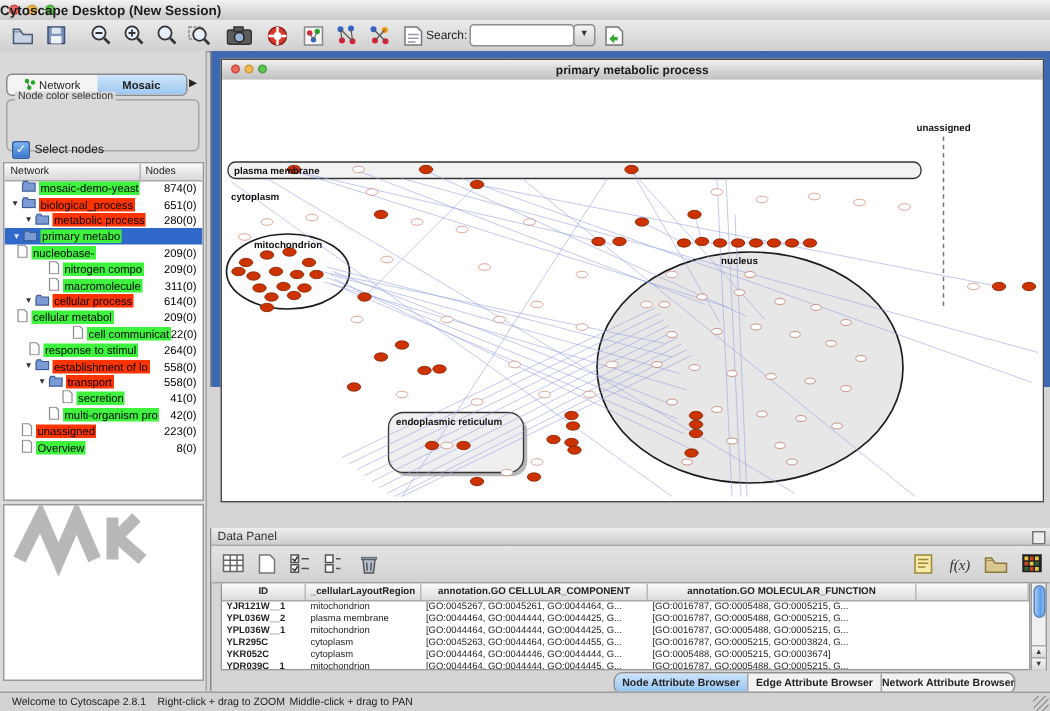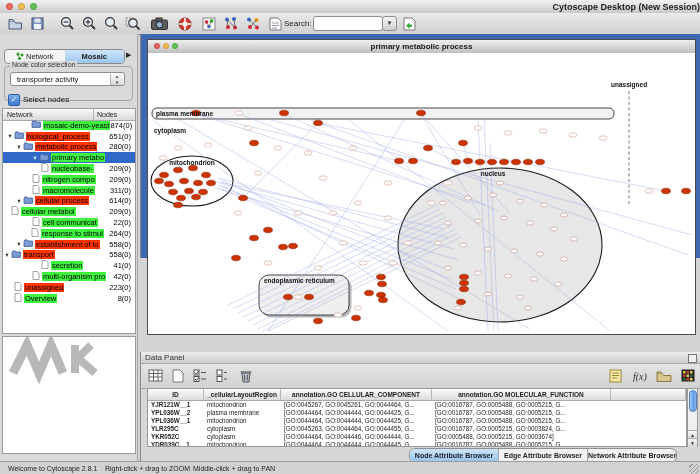--- a/index.html
+++ b/index.html
@@ -7,21 +7,21 @@
        font-family:"Liberation Sans",sans-serif;background:#d4d4d4;
        -webkit-user-select:none;}
   .abs{position:absolute;}
   
   #titlebar{left:0;top:0;width:700px;height:13px;
     background:linear-gradient(#f2f2f2,#c9c9c9);border-bottom:1px solid #7c7c7c;}
   .tl{width:7px;height:7px;border-radius:50%;top:3px;}
   #tl-close{left:6px;background:#ee6a5f;border:1px solid #c9453c;box-sizing:border-box;}
   #tl-min{left:18px;background:#f5bd4f;border:1px solid #cf9837;box-sizing:border-box;}
   #tl-max{left:30px;background:#61c554;border:1px solid #47a33c;box-sizing:border-box;}
-  #apptitle{left:0;top:2px;width:700px;text-align:right;font-size:9px;font-weight:bold;color:#1c1c1c;}
+  #apptitle{left:0;top:2px;width:563px;text-align:left;font-size:9px;font-weight:bold;color:#1c1c1c;}
   
   #toolbar{left:0;top:13px;width:700px;height:21px;
     background:linear-gradient(#eaeaea,#d0d0d0);border-bottom:1px solid #949494;}
   .tbicon{top:2px;width:18px;height:17px;display:flex;align-items:center;justify-content:center;}
   #searchlbl{top:6px;font-size:8px;color:#222;}
   #searchbox{top:3px;width:68px;height:13px;background:#fff;border:1px solid #8e8e8e;border-radius:3px;}
   #searcharrow{top:3px;width:13px;height:13px;background:linear-gradient(#f5f5f5,#cfcfcf);
     border:1px solid #8e8e8e;border-radius:3px;font-size:6px;text-align:center;line-height:13px;color:#333;}
   
   #cpanel{left:0;top:34px;width:137px;height:427px;background:#d9d9d9;border-right:1px solid #a6a6a6;}
@@ -221,33 +221,29 @@
           <circle cx="2" cy="2" r="1.5" fill="#2a2"></circle>
           <circle cx="6" cy="3" r="1.5" fill="#2a2"></circle>
           <circle cx="3.5" cy="6.5" r="1.5" fill="#2a2"></circle>
           <line x1="2" y1="2" x2="3.5" y2="6.5" stroke="#555" stroke-width="0.6"></line>
         </svg> Network</div>
       <div class="tabseg sel">Mosaic</div>
     </div>
   <div id="tabarrow" class="abs">▶</div>
   <div id="groupbox" class="abs"></div>
   <span id="grouplegend" class="abs">Node color selection</span>
-  <div id="combo" class="abs">
-    <span>transporter activity</span>
-    <div id="combostep" class="abs">▲<br>▼</div>
-  </div>
   <div id="cbx" class="abs">✓</div>
   <span id="cbxlbl" class="abs">Select nodes</span>
   <div id="treebox" class="abs">
     <div id="treehead" class="abs">
       <div class="hc1">Network</div>
       <div class="hc2">Nodes</div>
     </div>
     <div id="treerows" class="abs">
-        <div class="treerow" style="padding-left:20px">
+        <div class="treerow" style="padding-left:3px">
           <span class="exp"></span>
           <span class="ticon"><svg width="10" height="8">
               <path d="M1,2.6 L1,7.4 L9.4,7.4 L9.4,2 L5,2 L4.2,0.9 L1.8,0.9 Z" fill="#7b9bd6" stroke="#3c5d96" stroke-width="0.8"></path>
             </svg></span>
           <span class="tlabel bg-green">mosaic-demo-yeast</span>
           <span class="cnt">874(0)</span>
         </div>
         <div class="treerow" style="padding-left:3px">
           <span class="exp">▼</span>
           <span class="ticon"><svg width="10" height="8">
@@ -257,29 +253,29 @@
           <span class="cnt">651(0)</span>
         </div>
         <div class="treerow" style="padding-left:12px">
           <span class="exp">▼</span>
           <span class="ticon"><svg width="10" height="8">
               <path d="M1,2.6 L1,7.4 L9.4,7.4 L9.4,2 L5,2 L4.2,0.9 L1.8,0.9 Z" fill="#7b9bd6" stroke="#3c5d96" stroke-width="0.8"></path>
             </svg></span>
           <span class="tlabel bg-red">metabolic process</span>
           <span class="cnt">280(0)</span>
         </div>
-        <div class="treerow sel" style="padding-left:28px">
+        <div class="treerow sel" style="padding-left:4px">
           <span class="exp">▼</span>
           <span class="ticon"><svg width="10" height="8">
               <path d="M1,2.6 L1,7.4 L9.4,7.4 L9.4,2 L5,2 L4.2,0.9 L1.8,0.9 Z" fill="#7b9bd6" stroke="#3c5d96" stroke-width="0.8"></path>
             </svg></span>
           <span class="tlabel bg-green">primary metabo</span>
           <span class="cnt">209(...</span>
         </div>
-        <div class="treerow" style="padding-left:30px">
+        <div class="treerow" style="">
           <span class="exp"></span>
           <span class="ticon"><svg width="8" height="9">
               <path d="M1,0.5 H5.3 L7,2.2 V8.5 H1 Z" fill="#fff" stroke="#8a8a8a" stroke-width="0.8"></path>
             </svg></span>
           <span class="tlabel bg-green">nucleobase-</span>
           <span class="cnt">209(0)</span>
         </div>
         <div class="treerow" style="padding-left:21px">
           <span class="exp"></span>
           <span class="ticon"><svg width="8" height="9">
@@ -305,45 +301,45 @@
           <span class="cnt">614(0)</span>
         </div>
         <div class="treerow" style="">
           <span class="exp"></span>
           <span class="ticon"><svg width="8" height="9">
               <path d="M1,0.5 H5.3 L7,2.2 V8.5 H1 Z" fill="#fff" stroke="#8a8a8a" stroke-width="0.8"></path>
             </svg></span>
           <span class="tlabel bg-green">cellular metabol</span>
           <span class="cnt">209(0)</span>
         </div>
-        <div class="treerow" style="padding-left:21px">
+        <div class="treerow" style="padding-left:37px">
           <span class="exp"></span>
           <span class="ticon"><svg width="8" height="9">
               <path d="M1,0.5 H5.3 L7,2.2 V8.5 H1 Z" fill="#fff" stroke="#8a8a8a" stroke-width="0.8"></path>
             </svg></span>
           <span class="tlabel bg-green">cell communicat</span>
           <span class="cnt">22(0)</span>
         </div>
-        <div class="treerow" style="padding-left:20px">
+        <div class="treerow" style="padding-left:8px">
           <span class="exp"></span>
           <span class="ticon"><svg width="8" height="9">
               <path d="M1,0.5 H5.3 L7,2.2 V8.5 H1 Z" fill="#fff" stroke="#8a8a8a" stroke-width="0.8"></path>
             </svg></span>
           <span class="tlabel bg-green">response to stimul</span>
           <span class="cnt">264(0)</span>
         </div>
         <div class="treerow" style="padding-left:12px">
           <span class="exp">▼</span>
           <span class="ticon"><svg width="10" height="8">
               <path d="M1,2.6 L1,7.4 L9.4,7.4 L9.4,2 L5,2 L4.2,0.9 L1.8,0.9 Z" fill="#7b9bd6" stroke="#3c5d96" stroke-width="0.8"></path>
             </svg></span>
           <span class="tlabel bg-red">establishment of lo</span>
           <span class="cnt">558(0)</span>
         </div>
-        <div class="treerow" style="">
+        <div class="treerow" style="padding-left:21px">
           <span class="exp">▼</span>
           <span class="ticon"><svg width="10" height="8">
               <path d="M1,2.6 L1,7.4 L9.4,7.4 L9.4,2 L5,2 L4.2,0.9 L1.8,0.9 Z" fill="#7b9bd6" stroke="#3c5d96" stroke-width="0.8"></path>
             </svg></span>
           <span class="tlabel bg-red">transport</span>
           <span class="cnt">558(0)</span>
         </div>
         <div class="treerow" style="padding-left:30px">
           <span class="exp"></span>
           <span class="ticon"><svg width="8" height="9">

